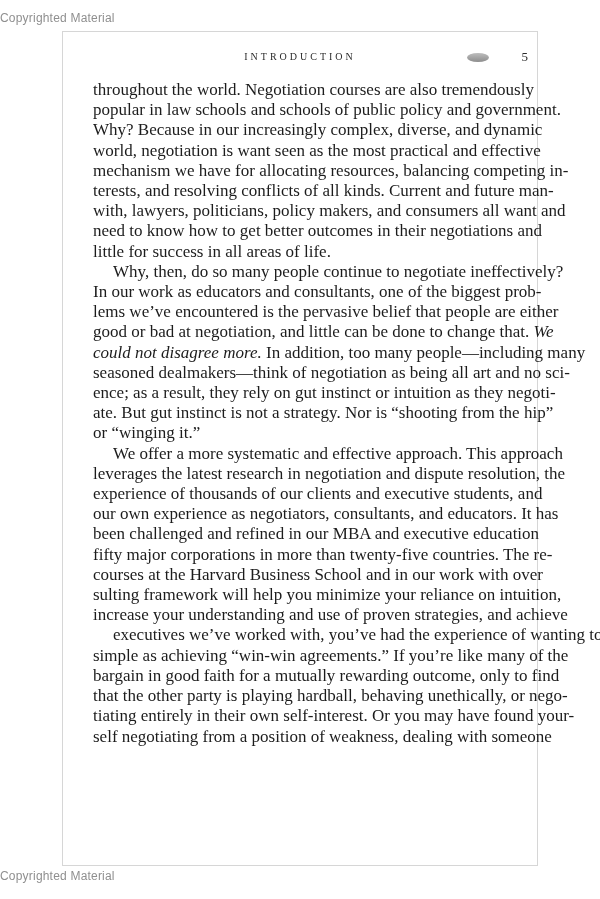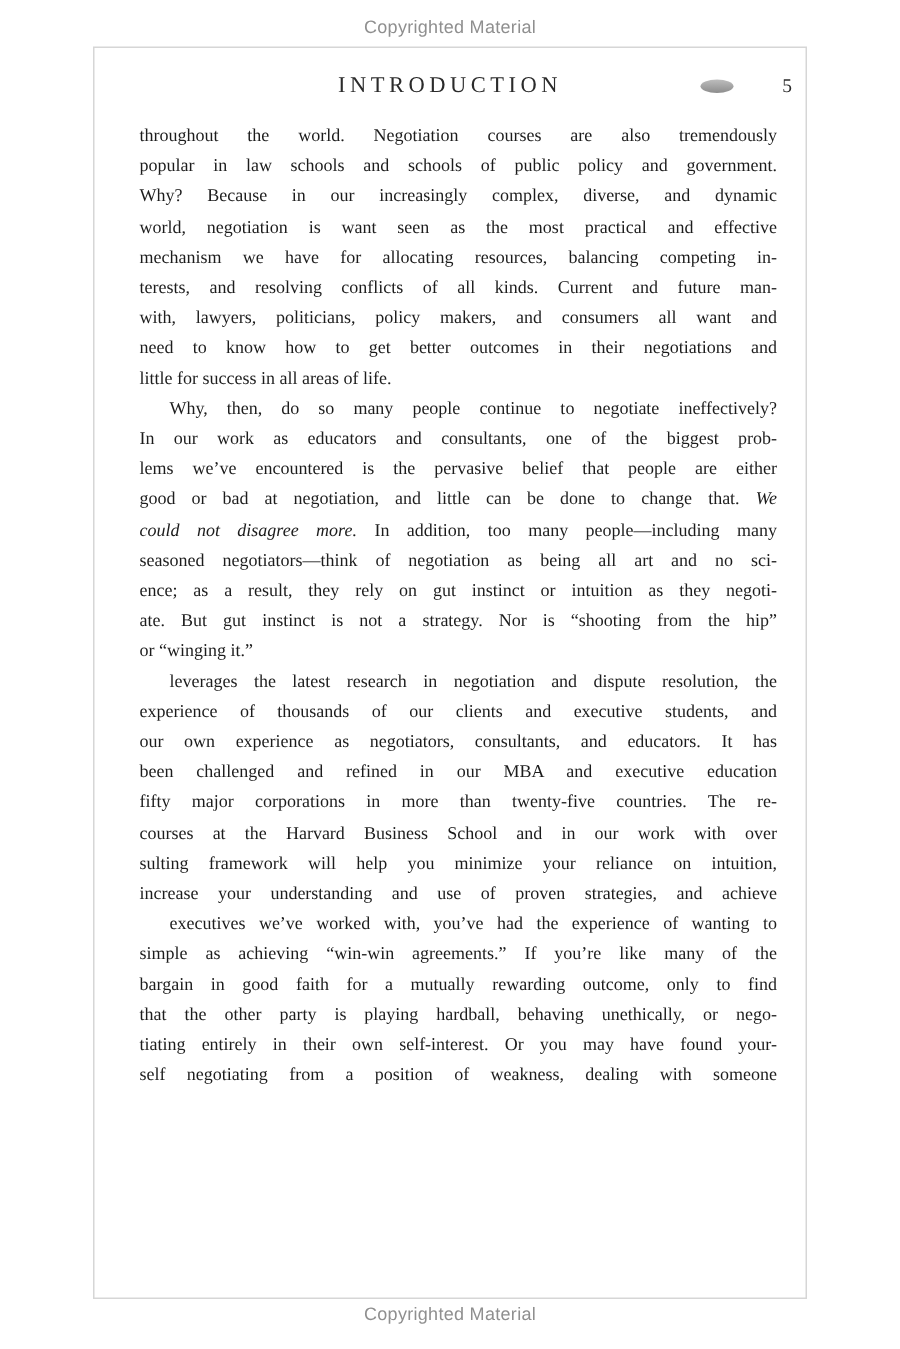--- a/index.html
+++ b/index.html
@@ -3,46 +3,46 @@
 <meta charset="utf-8">
 <style>
   * { margin: 0; padding: 0; box-sizing: border-box; }
   html, body { background: #ffffff; }
   .canvas {
     position: relative; width: 600px; height: 899px; margin: 0 auto;
     background: #ffffff; overflow: hidden;
     font-family: "Liberation Serif", "DejaVu Serif", serif;
   }
   .watermark {
-    position: absolute; left: 0; width: 100%; text-align: center;
+    position: absolute; left: 0; width: 100%; 
     font-family: "Liberation Sans", "DejaVu Sans", sans-serif;
     font-size: 12px; color: #8f8f8f; letter-spacing: 0.2px;
   }
   .watermark.top { top: 11px; }
   .watermark.bottom { top: 869px; }
   .page-frame {
     position: absolute; left: 62px; top: 31px; width: 476px; height: 835px;
     border: 1px solid #d6d6d6; background: #ffffff;
   }
   .page-header { position: absolute; top: 17px; left: 0; right: 0; height: 16px; }
   .chapter-title {
-    display: block; text-align: center; font-size: 15px; letter-spacing: 3px;
+    display: block; text-align: center; font-size: 10px; letter-spacing: 3px;
     color: #2b2b2b; line-height: 16px;
   }
   .ornament {
     position: absolute; right: 48px; top: 4px; width: 22px; height: 9px;
     border-radius: 50%; background: linear-gradient(180deg, #bdbdbd, #8d8d8d);
   }
   .page-number {
     position: absolute; right: 9px; top: 0; font-size: 13px; color: #2b2b2b;
     line-height: 16px;
   }
   .page-body {
-    position: absolute; top: 48px; left: 30px; right: 19px;
-    color: #1c1c1c; font-size: 12px; line-height: 20.2px; font-family: Liberation Serif, serif;
+    position: absolute; top: 48px; left: 30px; right: 30px;
+    color: #1c1c1c; font-size: 17px; line-height: 20.2px; font-family: Liberation Serif, serif;
   }
   .para { margin: 0; }
   .para.indent .line:first-child { text-indent: 20px; }
   .line {
     display: block; white-space: nowrap;
     text-align: justify; text-align-last: justify;
   }
   .line.rag { text-align-last: left; }
   .em { font-style: italic; }
 </style>
@@ -70,26 +70,27 @@
           <span class="line"><span>with, lawyers, politicians, policy makers, and consumers all want and</span></span>
           <span class="line"><span>need to know how to get better outcomes in their negotiations and</span></span>
           <span class="line rag"><span>little for success in all areas of life.</span></span>
         </p>
         <p class="para indent">
           <span class="line"><span>Why, then, do so many people continue to negotiate ineffectively?</span></span>
           <span class="line"><span>In our work as educators and consultants, one of the biggest prob-</span></span>
           <span class="line"><span>lems we’ve encountered is the pervasive belief that people are either</span></span>
           <span class="line"><span>good or bad at negotiation, and little can be done to change that. </span><span class="em">We</span></span>
           <span class="line"><span class="em">could not disagree more.</span><span> In addition, too many people—including many</span></span>
-          <span class="line"><span>seasoned negotiators—think of negotiation as being all art and no sci-</span></span>
+          <span class="line"><span>seasoned dealmakers—think of negotiation as being all art and no sci-</span></span>
           <span class="line"><span>ence; as a result, they rely on gut instinct or intuition as they negoti-</span></span>
           <span class="line"><span>ate. But gut instinct is not a strategy. Nor is “shooting from the hip”</span></span>
           <span class="line rag"><span>or “winging it.”</span></span>
         </p>
         <p class="para indent">
+          <span class="line"><span>We offer a more systematic and effective approach. This approach</span></span>
           <span class="line"><span>leverages the latest research in negotiation and dispute resolution, the</span></span>
           <span class="line"><span>experience of thousands of our clients and executive students, and</span></span>
           <span class="line"><span>our own experience as negotiators, consultants, and educators. It has</span></span>
           <span class="line"><span>been challenged and refined in our MBA and executive education</span></span>
           <span class="line"><span>fifty major corporations in more than twenty-five countries. The re-</span></span>
           <span class="line"><span>courses at the Harvard Business School and in our work with over</span></span>
           <span class="line"><span>sulting framework will help you minimize your reliance on intuition,</span></span>
           <span class="line"><span>increase your understanding and use of proven strategies, and achieve</span></span>
         </p>
         <p class="para indent">

